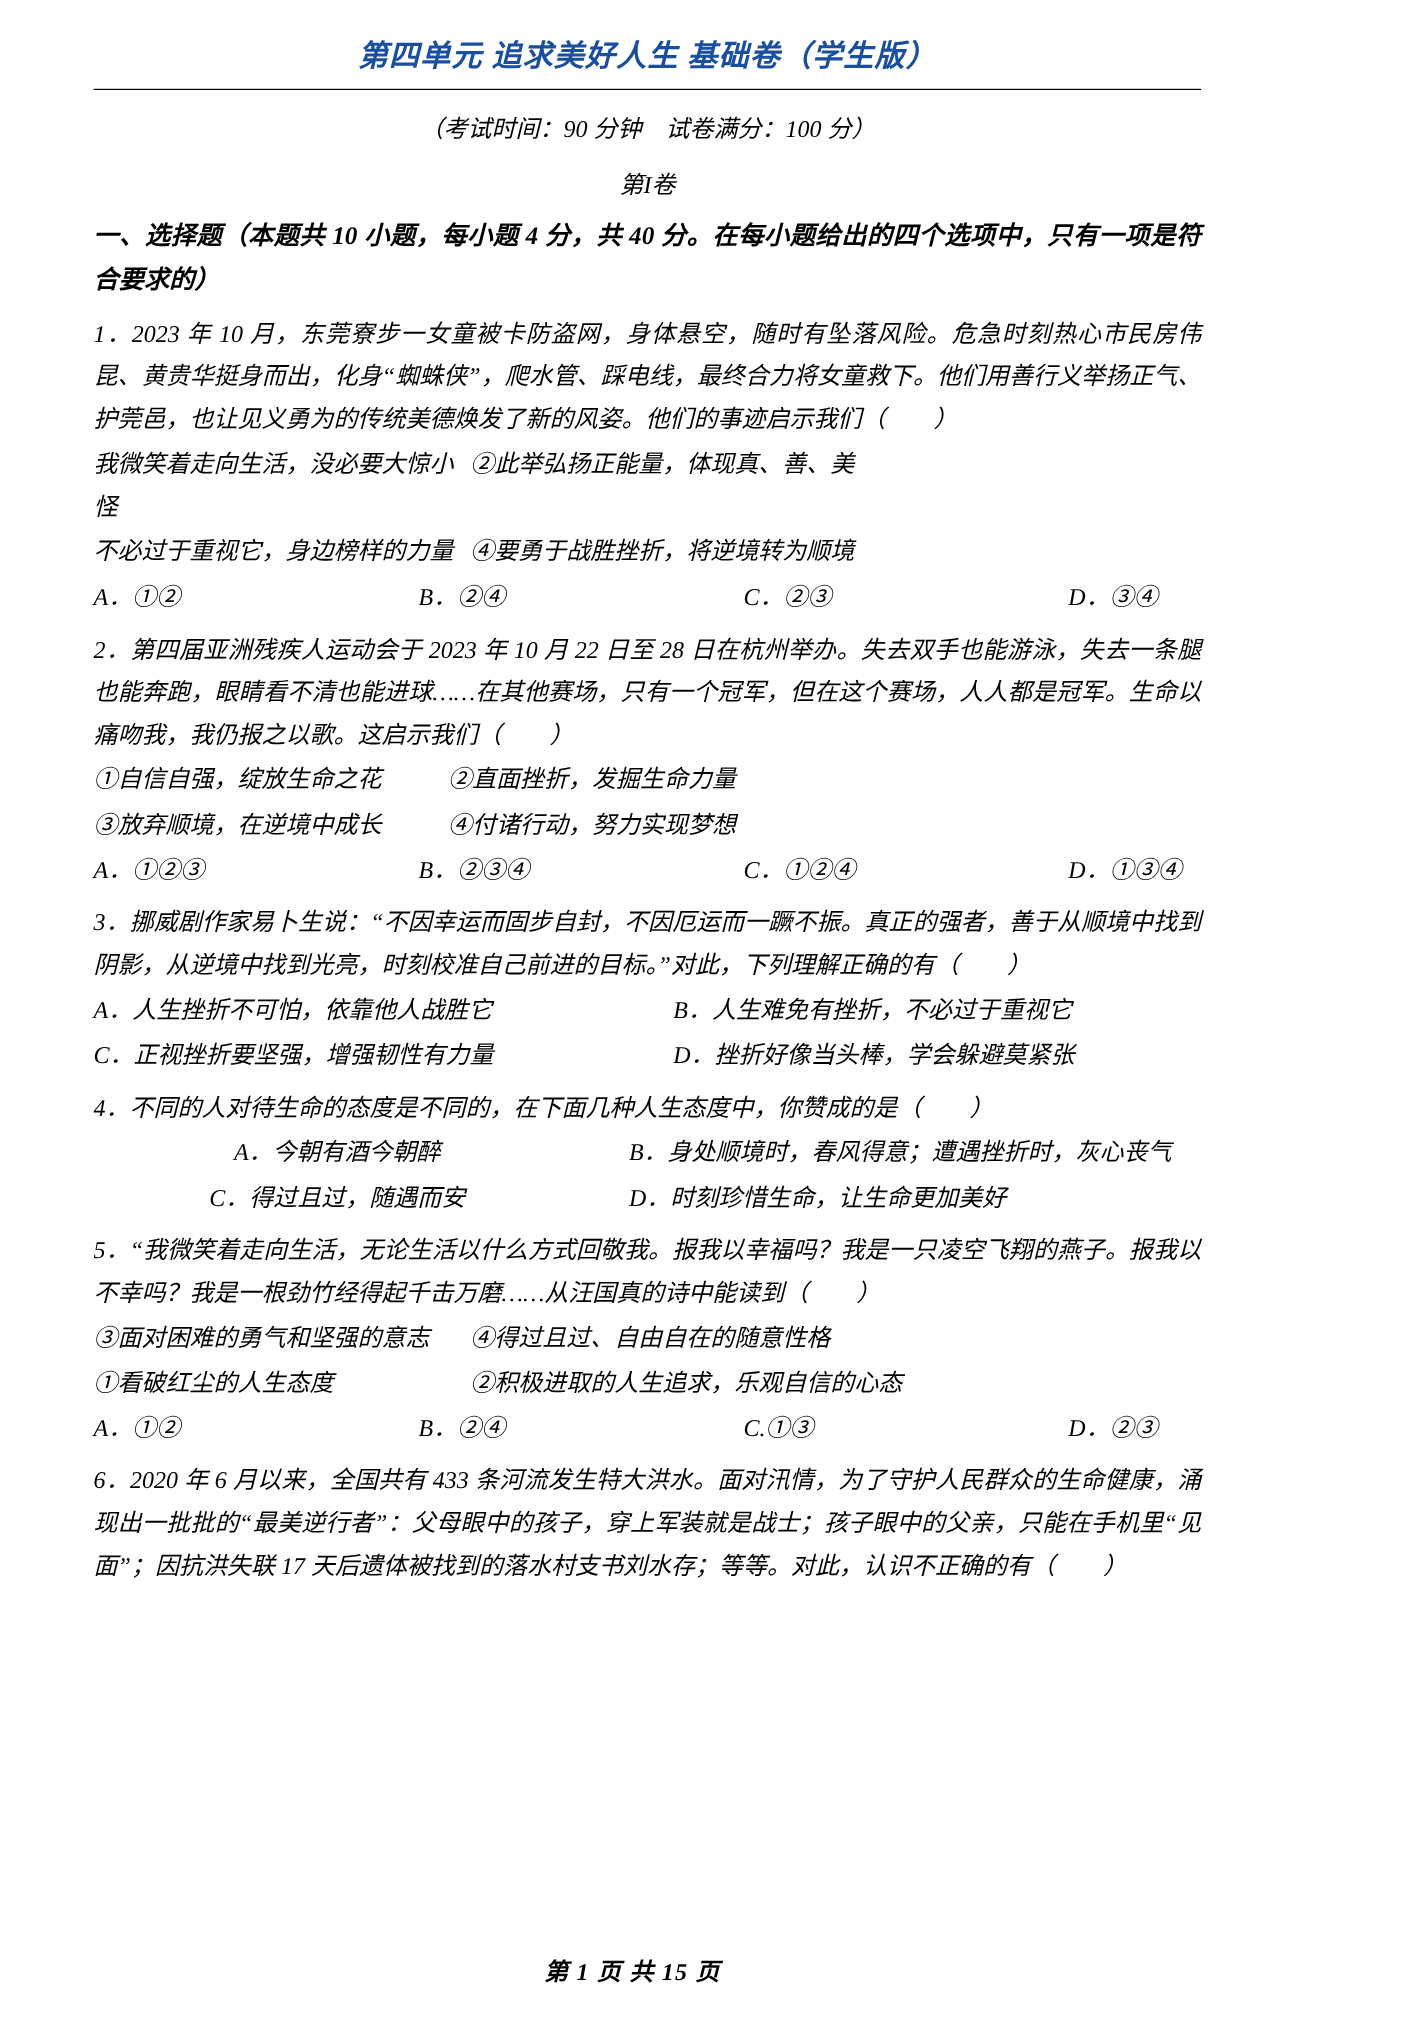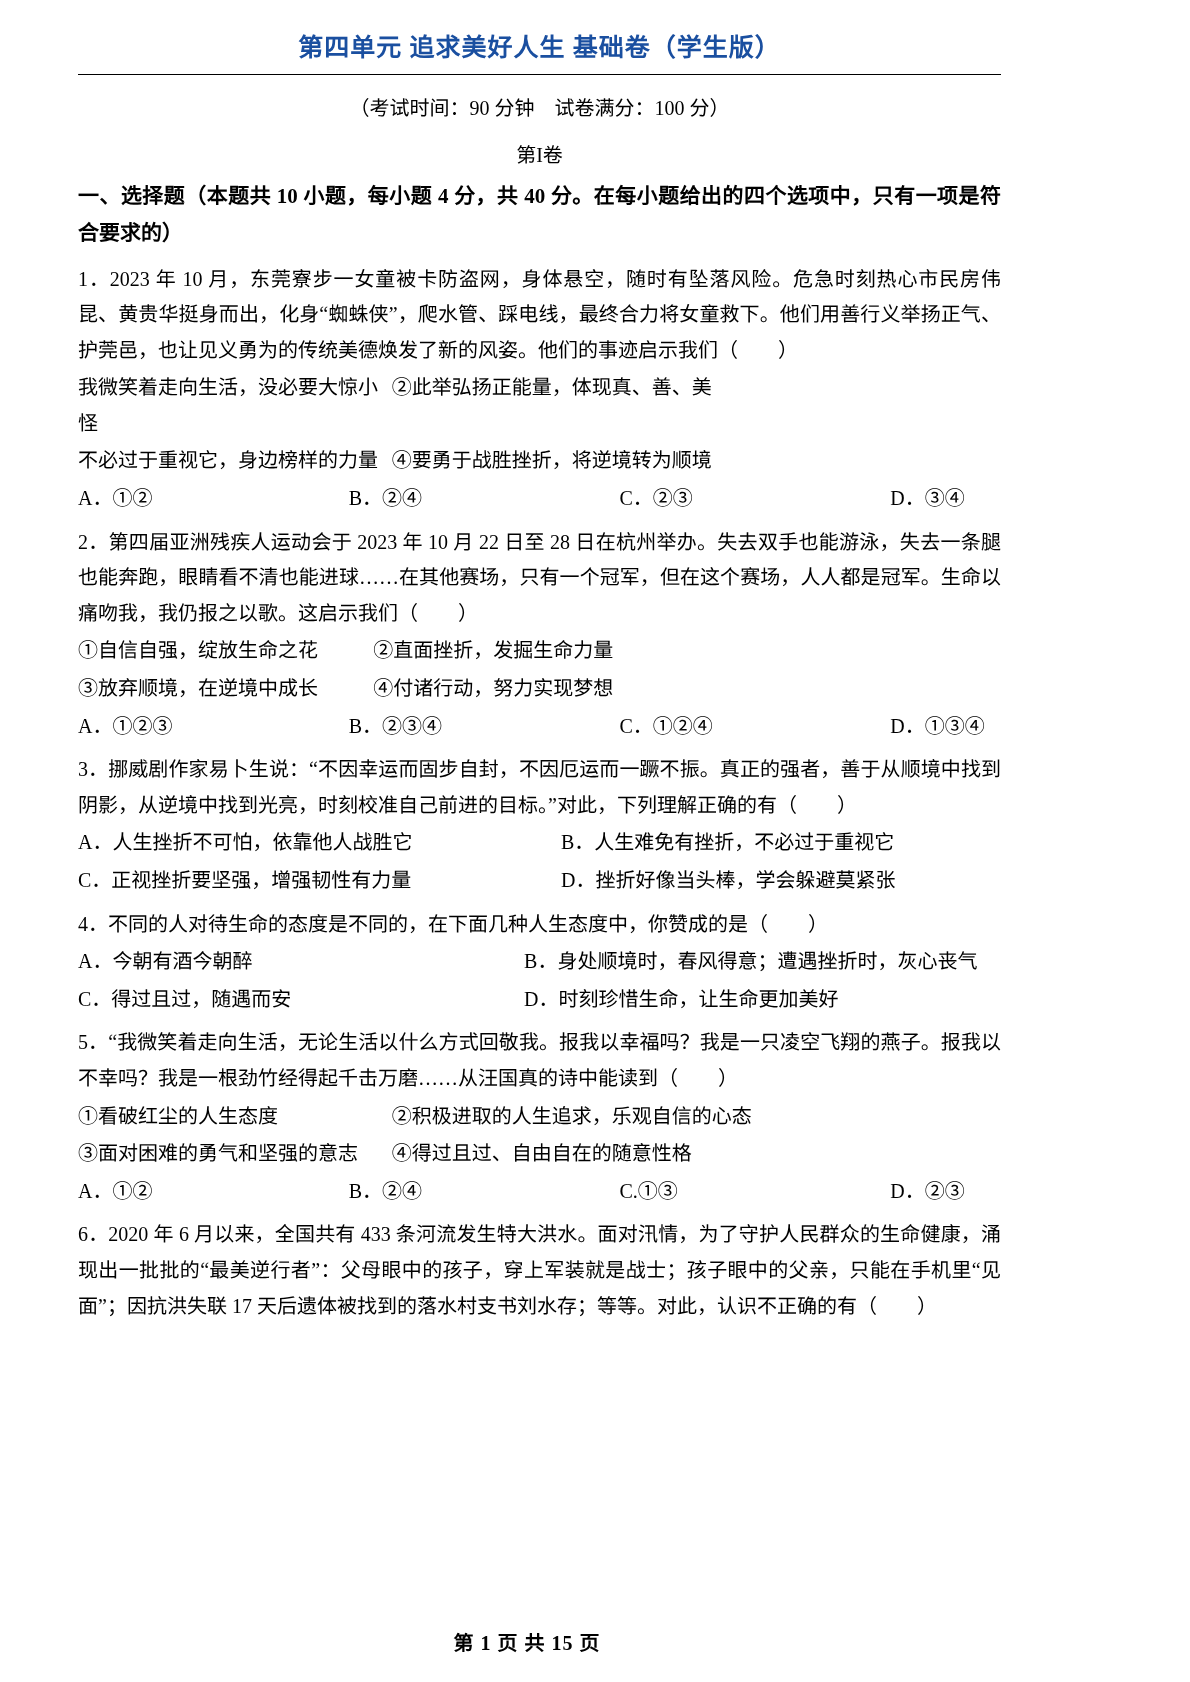--- a/index.html
+++ b/index.html
@@ -13,20 +13,21 @@
     position: relative;
     font-family: "Liberation Serif", "DejaVu Serif", serif;
     color: #000000;
   }
   .page {
     box-sizing: border-box;
     width: 1054px;
     height: 1682px;
     padding: 22px 53px 0 78px;
     position: relative;
+    font-style: italic;
   }
   .doc-title {
     text-align: center;
     font-size: 25px;
     font-weight: bold;
     color: #1a4fa0;
     letter-spacing: 1px;
     line-height: 1.6;
     margin-top: 6px;
     margin-bottom: 6px;
@@ -76,20 +77,21 @@
     flex: 0 0 25%;
   }
   .opts.two > span:first-child {
     flex: 0 0 48%;
   }
   .opts.two > span:last-child {
     flex: 0 0 52%;
   }
   .opts.two-wide > span:first-child {
     flex: 0 0 44%;
+    text-align: center;
   }
   .opts.two-wide > span:last-child {
     flex: 0 0 56%;
   }
   .sub-row {
     display: flex;
     font-size: 20px;
     line-height: 1.78;
     margin: 0 0 2px 0;
   }
@@ -183,26 +185,26 @@
     </div>
     <div class="opts two-wide">
       <span>C．得过且过，随遇而安</span>
       <span>D．时刻珍惜生命，让生命更加美好</span>
     </div>
   </div>
 
   <div class="q">
     <div class="q-stem">5．“我微笑着走向生活，无论生活以什么方式回敬我。报我以幸福吗？我是一只凌空飞翔的燕子。报我以不幸吗？我是一根劲竹经得起千击万磨……从汪国真的诗中能读到（　　）</div>
     <div class="sub-row">
+      <span>③面对困难的勇气和坚强的意志</span>
+      <span>④得过且过、自由自在的随意性格</span>
+    </div>
+    <div class="sub-row">
       <span>①看破红尘的人生态度</span>
       <span>②积极进取的人生追求，乐观自信的心态</span>
-    </div>
-    <div class="sub-row">
-      <span>③面对困难的勇气和坚强的意志</span>
-      <span>④得过且过、自由自在的随意性格</span>
     </div>
     <div class="opts four">
       <span>A．①②</span>
       <span>B．②④</span>
       <span>C.①③</span>
       <span>D．②③</span>
     </div>
   </div>
 
   <div class="q">

